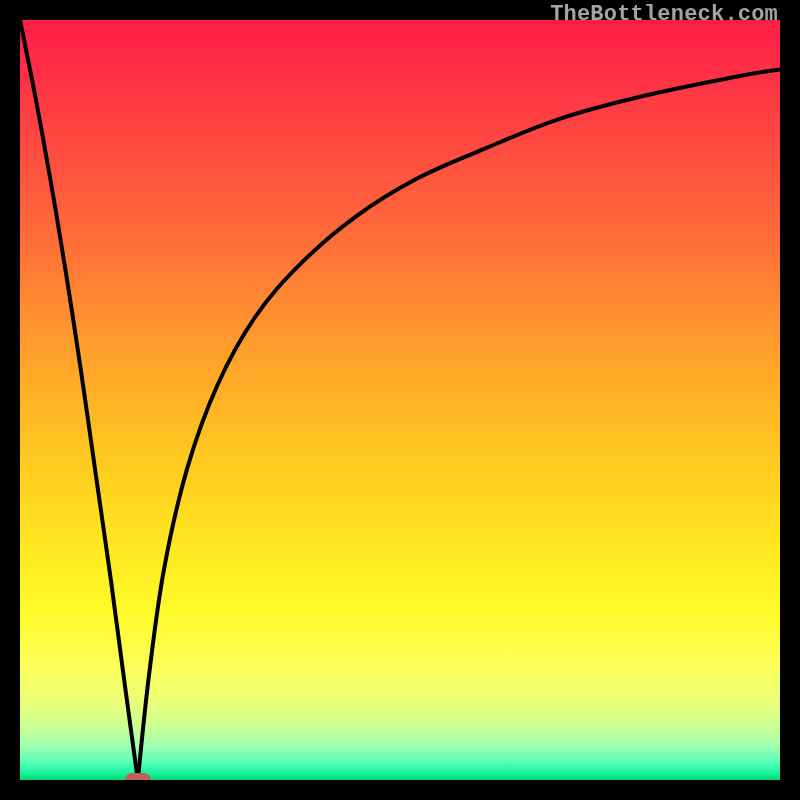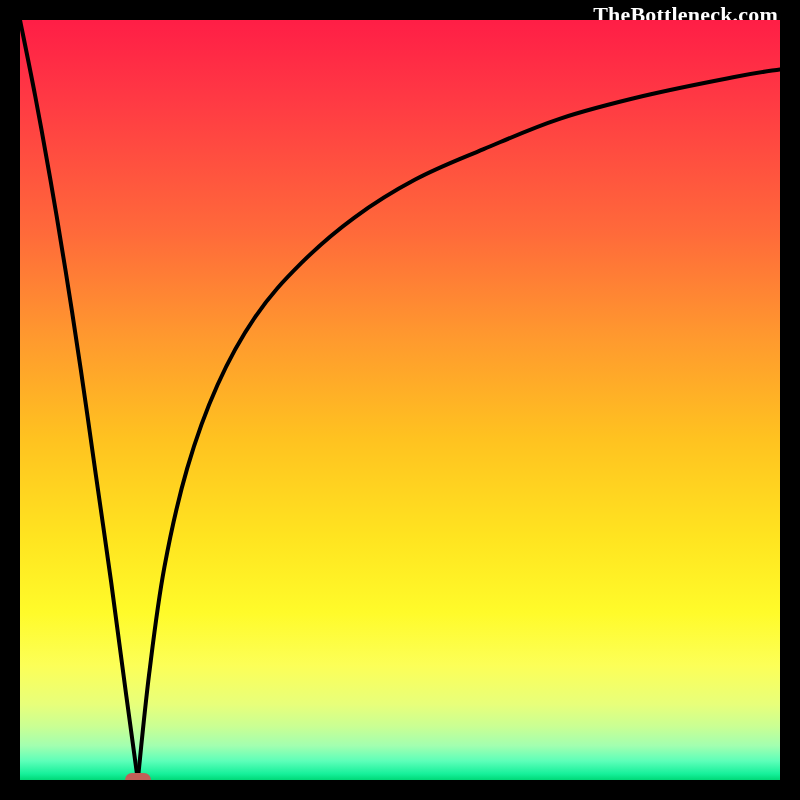--- a/index.html
+++ b/index.html
@@ -44,24 +44,24 @@
       #a2ffb0 95.5%,
       #5dffb9 97.5%,
       #16f09a 99.2%,
       #00d877 100%
     );
   }
   .watermark {
     position: absolute;
     top: 2px;
     right: 22px;
-    font-family: Liberation Serif, serif;
+    font-family: Liberation Mono, monospace;
     font-size: 22px;
     font-weight: 600;
-    color: #ffffff;
+    color: #a3a3a3;
     letter-spacing: 0.2px;
     user-select: none;
   }
   svg.curves {
     position: absolute;
     inset: 0;
   }
   .marker {
     position: absolute;
     width: 26px;

